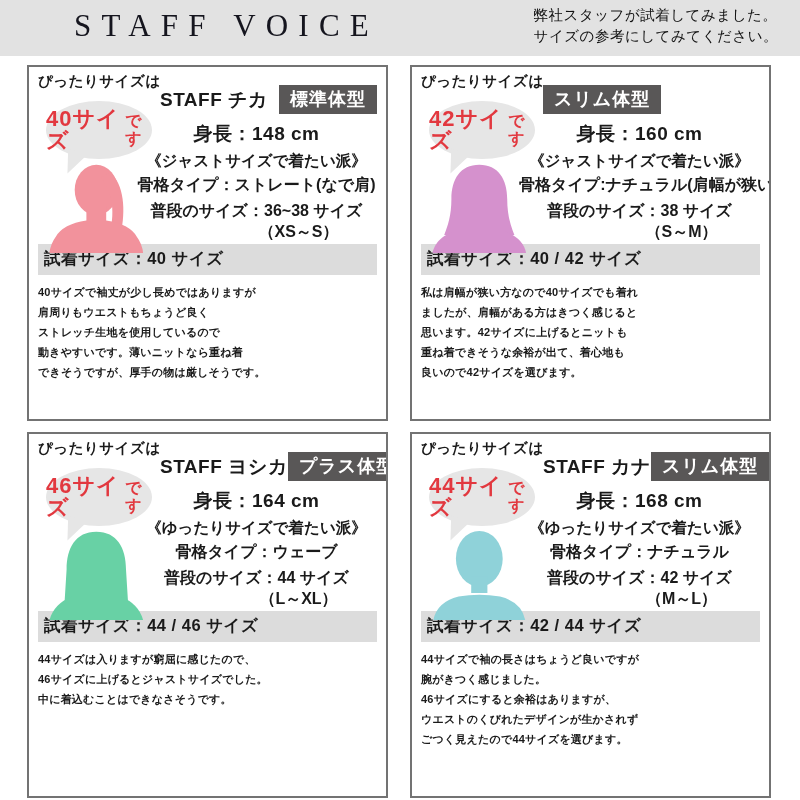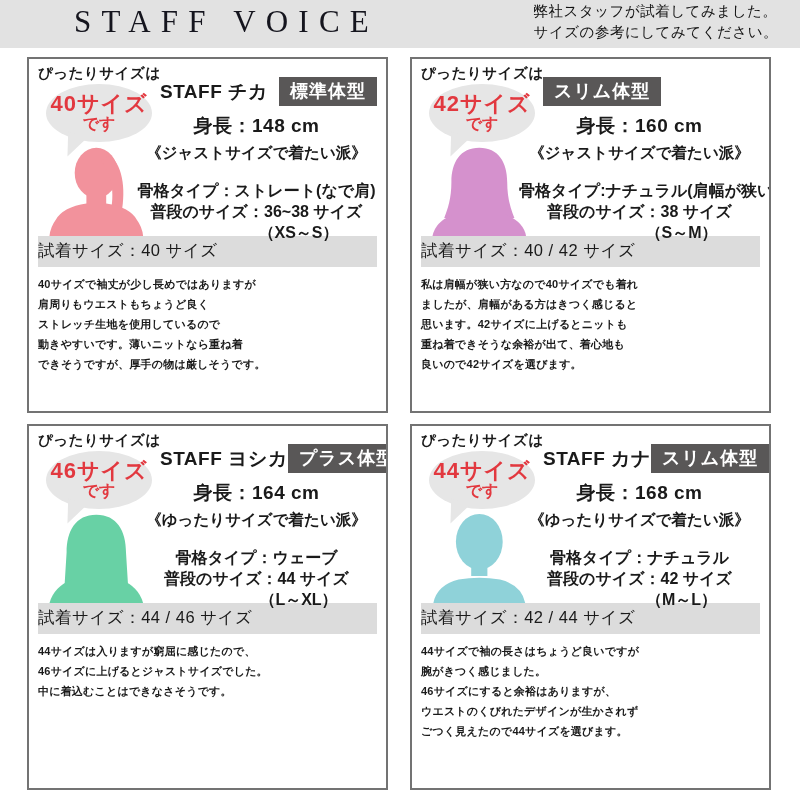--- a/index.html
+++ b/index.html
@@ -1,21 +1,21 @@
 <!DOCTYPE html>
 <html style="--header-bg: #e2e2e2; --accent: #e2383f; --badge-bg: #595757; --bar-bg: #dcdcdc; --bubble-bg: #e6e6e6;"><head>
 <meta charset="utf-8">
 <style>
   * { box-sizing: border-box; margin: 0; padding: 0; }
   html, body { width: 800px; height: 800px; background: #ffffff; overflow: hidden; }
   body { font-family: "Liberation Sans", "DejaVu Sans", sans-serif; color: #1a1a1a; }
 
   
   .header {
-    height: 48px; background: var(--header-bg, #e2e2e2);
+    height: 56px; background: var(--header-bg, #e2e2e2);
     display: flex; align-items: center; justify-content: space-between;
     padding: 0 22px 4px 74px;
   }
   .title {
     font-family: "Liberation Serif", "DejaVu Serif", serif;
     font-size: 31px; letter-spacing: 0.33em; color: #15151e; white-space: nowrap;
   }
   .subtitle { font-size: 14.5px; line-height: 1.45; color: #111; letter-spacing: 0.5px; white-space: nowrap; }
 
   
@@ -31,23 +31,23 @@
     padding: 5px 9px 6px 9px;
     display: flex; flex-direction: column;
     overflow: hidden; position: relative;
   }
 
   
   .panel-top { position: relative; height: 172px; flex: none; }
   .left-col { position: absolute; left: 0; top: 0; width: 122px; }
   .bubble-label { font-size: 14.5px; font-weight: bold; text-align: center; white-space: nowrap; letter-spacing: 0.5px; }
   .bubble {
-    width: 106px; height: 58px; margin: 1px auto 0;
+    width: 106px; height: 58px; margin: 10px auto 0;
     background: var(--bubble-bg, #e6e6e6); border-radius: 50%;
-    display: flex; flex-direction: column; align-items: center; justify-content: center;
+    display: flex; flex-direction: row; align-items: center; justify-content: center;
   }
   .bubble-size { font-size: 22px; font-weight: bold; color: var(--accent, #e2383f); letter-spacing: 1px; line-height: 1; }
   .bubble-desu { font-size: 16px; font-weight: bold; color: var(--accent, #e2383f); line-height: 1.1; }
   .bubble-tail {
     width: 0; height: 0; margin: -8px 0 0 26px;
     border-left: 7px solid transparent; border-right: 13px solid transparent;
     border-top: 24px solid var(--bubble-bg, #e6e6e6);
     transform: rotate(18deg);
   }
   .silhouette { display: block; margin: -12px auto 0; }
@@ -59,28 +59,28 @@
   }
   .staff-name { font-size: 19px; font-weight: bold; white-space: nowrap; letter-spacing: 0.5px; }
   .badge {
     background: var(--badge-bg, #595757); color: #fff; font-weight: bold;
     font-size: 18px; padding: 2px 11px 3px; border-radius: 0; white-space: nowrap; letter-spacing: 1px;
   }
   .info { text-align: center; padding-left: 98px; margin-top: 7px; }
   .info div { white-space: nowrap; }
   .info-height { font-size: 19px; font-weight: bold; letter-spacing: 0.5px; }
   .info-pref { font-size: 15.5px; font-weight: bold; margin-top: 4px; }
-  .info-skeleton { font-size: 16px; font-weight: bold; margin-top: 17px; }
-  .info-usual { font-size: 16px; font-weight: bold; }
+  .info-skeleton { font-size: 16px; font-weight: bold; margin-top: 3px; }
+  .info-usual { font-size: 16px; font-weight: bold; margin-top: 5px; }
   .info-note { font-size: 16px; font-weight: bold; transform: translateX(42px); }
 
   
   .size-bar {
-    background: var(--bar-bg, #dcdcdc); font-size: 16.5px; font-weight: normal;
-    padding: 4px 0 5px; flex: none; letter-spacing: 0.5px;
+    background: var(--bar-bg, #dcdcdc); font-size: 16.5px; font-weight: bold;
+    padding: 4px 6px 5px; flex: none; letter-spacing: 0.5px;
   }
 
   
   .comments { margin-top: 7px; }
   .comments div {
     font-size: 11px; font-weight: bold; line-height: 1.82;
     white-space: nowrap; letter-spacing: 0.2px;
   }
 </style>
 </head>

